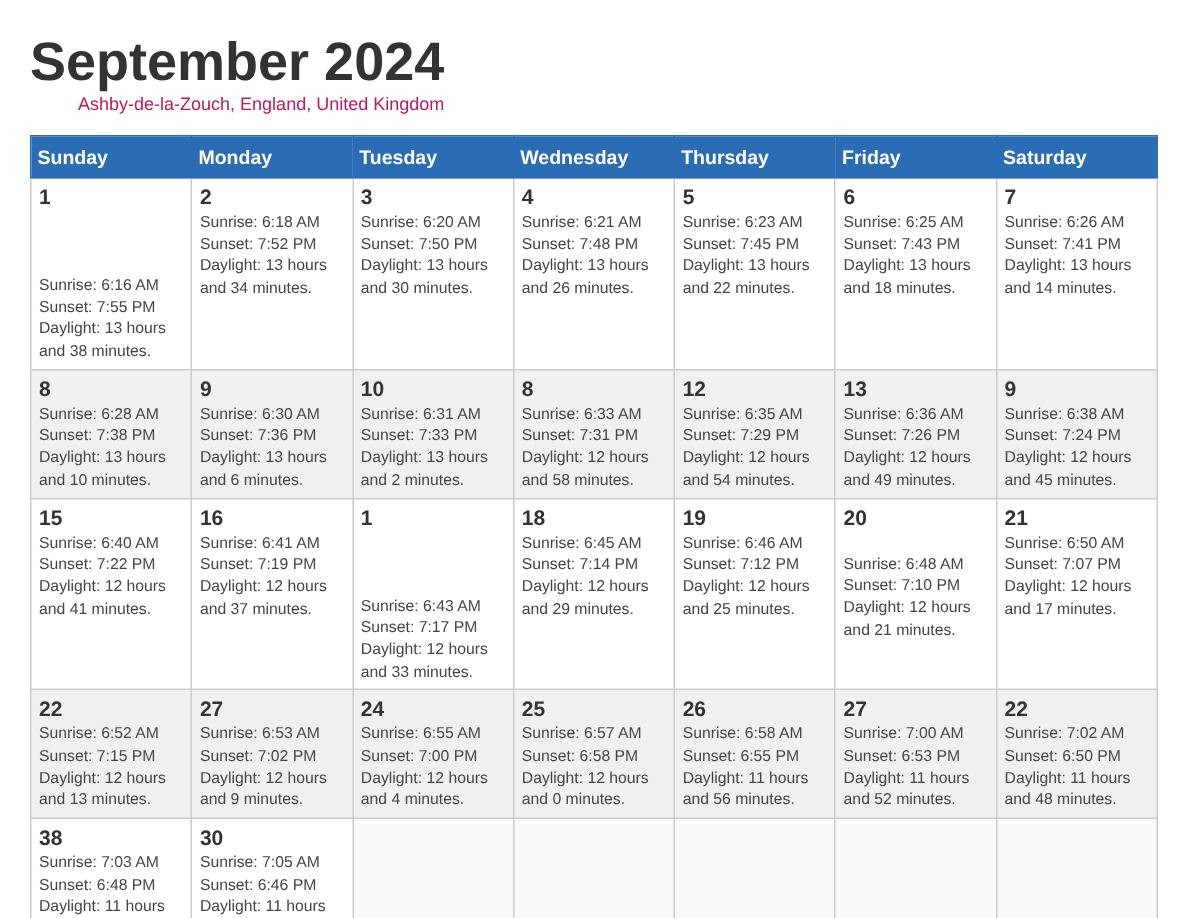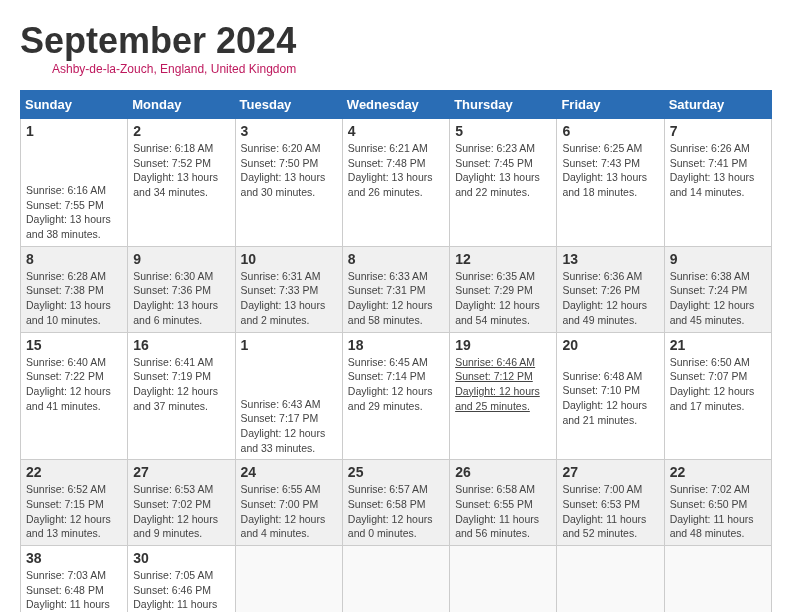--- a/index.html
+++ b/index.html
@@ -232,21 +232,21 @@
         </td>
         <td>
           <span class="day-num">18</span>
           <div class="day-detail" style="white-space: pre-line;">Sunrise: 6:45 AM
 Sunset: 7:14 PM
 Daylight: 12 hours
 and 29 minutes.</div>
         </td>
         <td>
           <span class="day-num">19</span>
-          <div class="day-detail" style="white-space: pre-line; text-decoration: underline;">Sunrise: 6:46 AM
+          <div class="day-detail" style="white-space: pre-line;">Sunrise: 6:46 AM
 Sunset: 7:12 PM
 Daylight: 12 hours
 and 25 minutes.</div>
         </td>
         <td>
           <span class="day-num">20</span>
           <div class="day-detail" style="white-space: pre-line; margin-top: 16px;">Sunrise: 6:48 AM
 Sunset: 7:10 PM
 Daylight: 12 hours
 and 21 minutes.</div>

